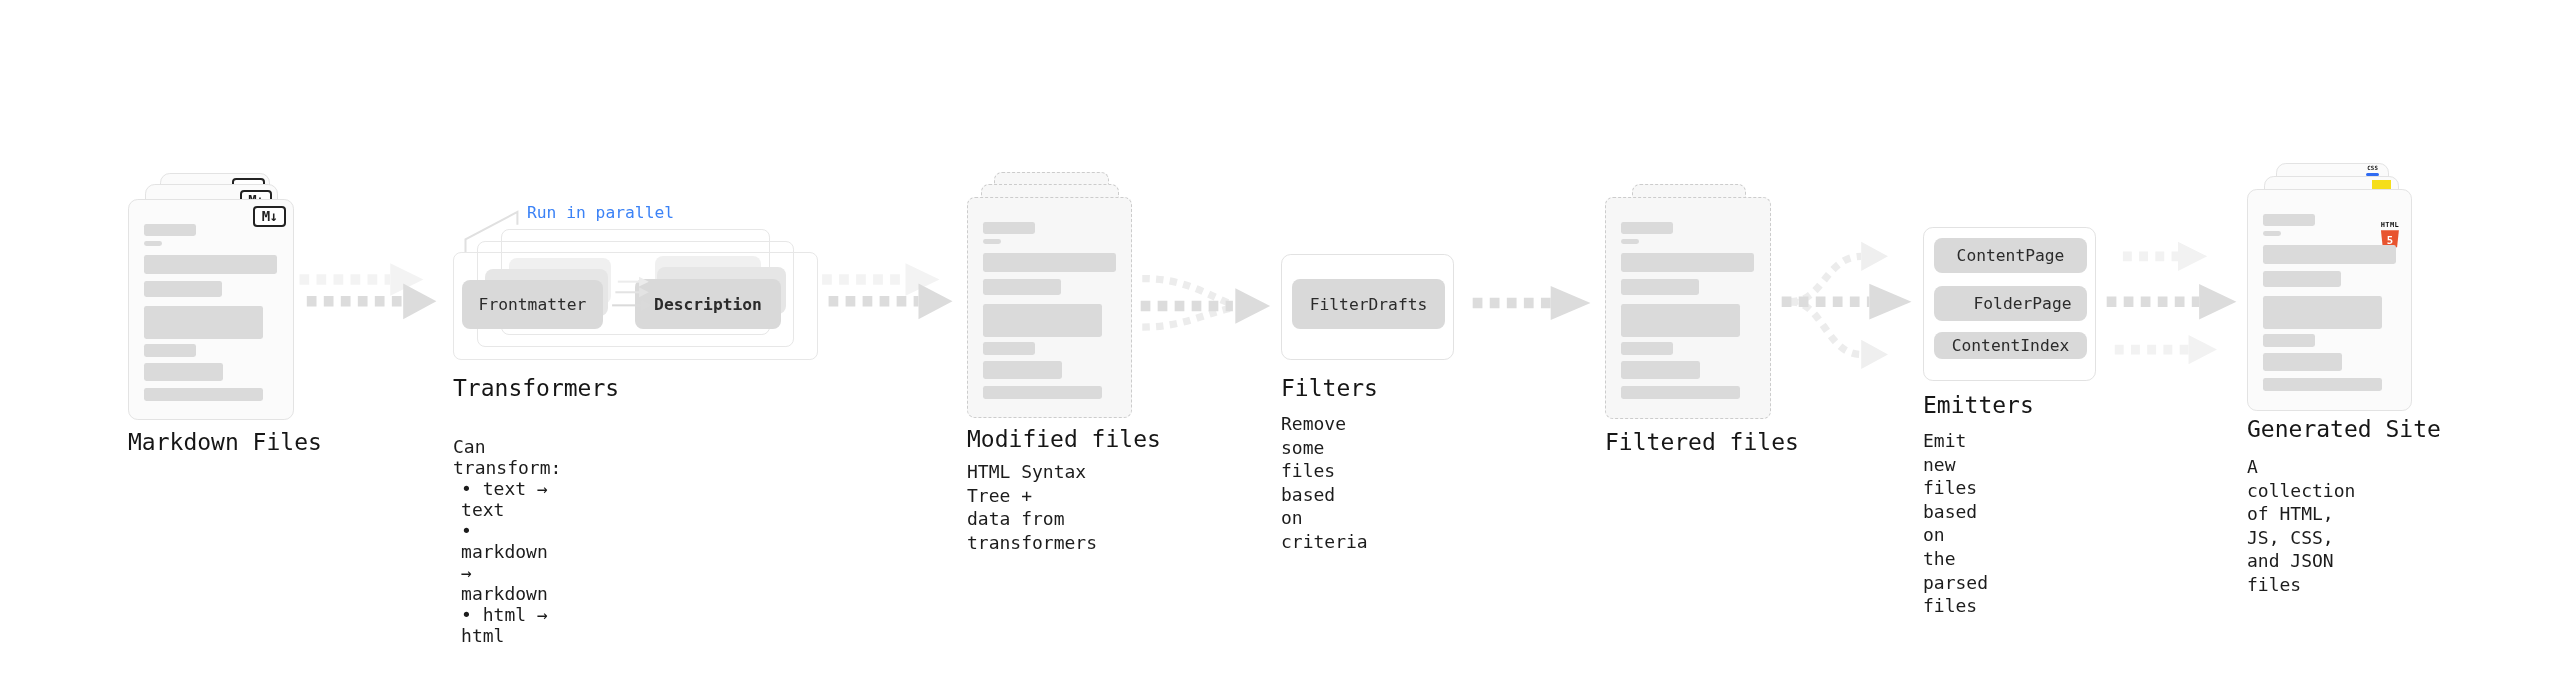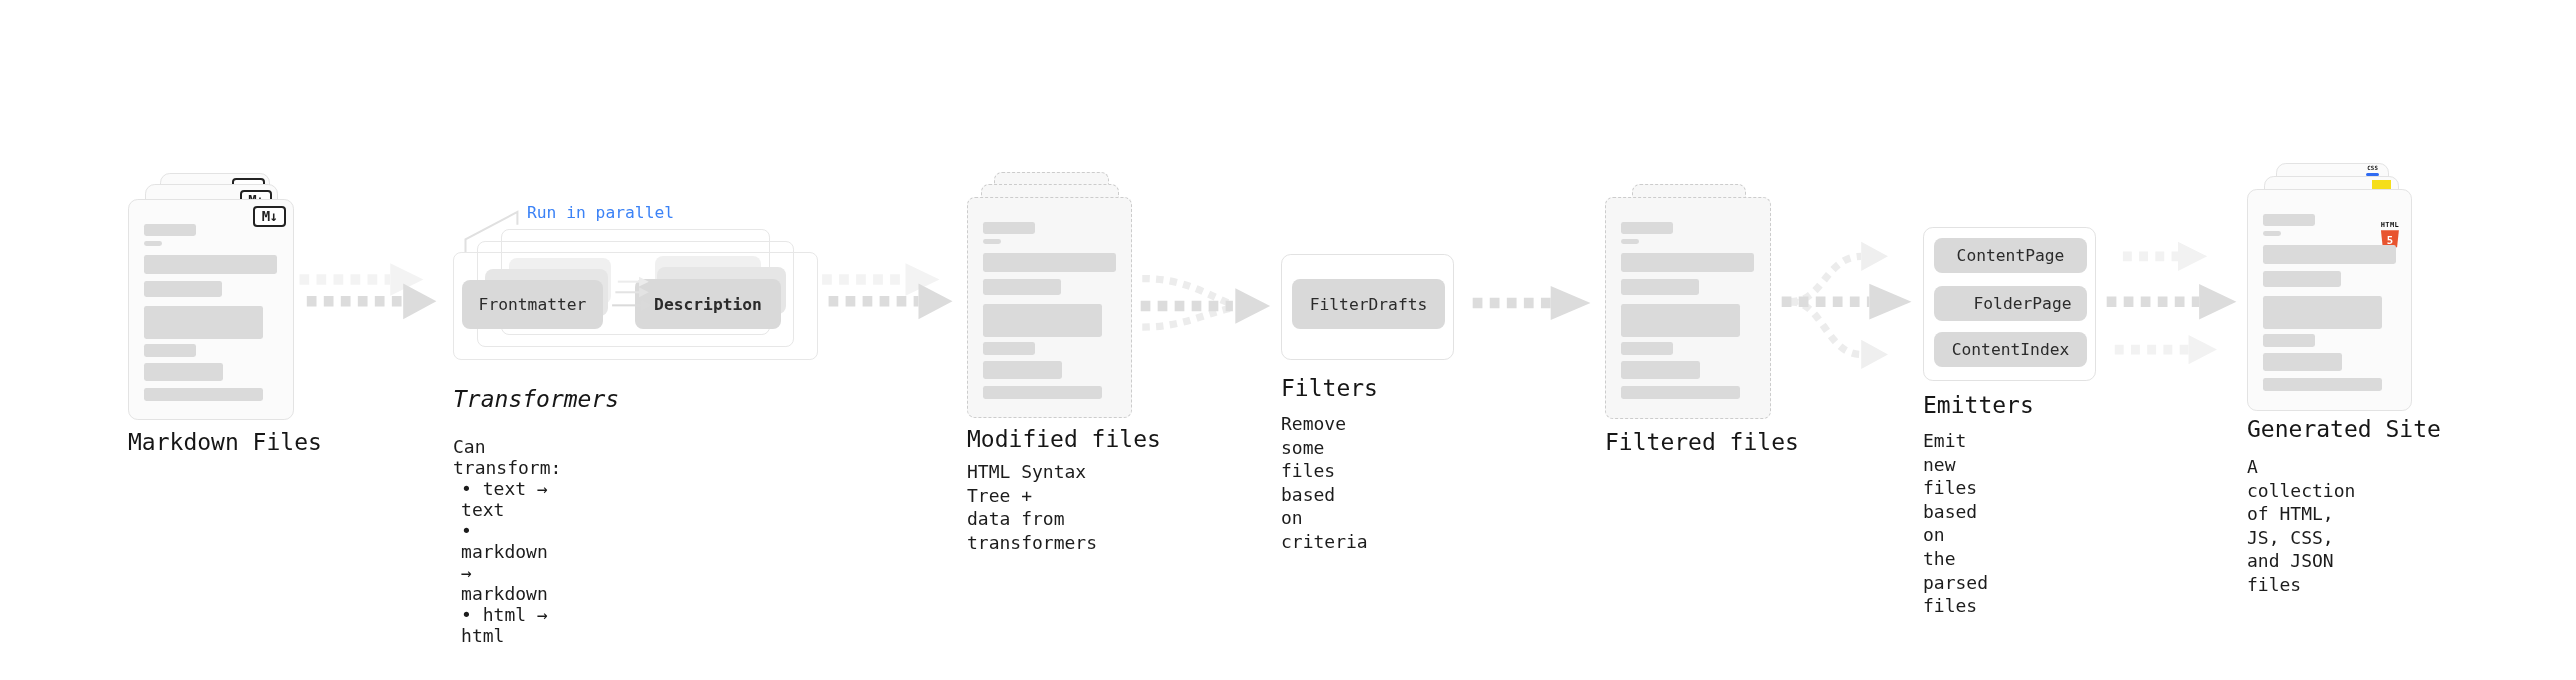--- a/index.html
+++ b/index.html
@@ -122,21 +122,21 @@
 
     <svg class="arrow" style="left:608px; top:271px;" width="49" height="45" viewBox="0 0 60 55">
       <line x1="12" y1="13" x2="38" y2="13" stroke="#ececec" stroke-width="2.5"></line>
       <polygon points="38,7 38,19 50,13" fill="#ececec"></polygon>
       <line x1="9" y1="26" x2="38" y2="26" stroke="#e3e3e3" stroke-width="2.5"></line>
       <polygon points="38,20 38,32 50,26" fill="#e3e3e3"></polygon>
       <line x1="5" y1="42" x2="40" y2="42" stroke="#dadada" stroke-width="2.5"></line>
       <polygon points="40,35 40,49 54,42" fill="#dadada"></polygon>
     </svg>
 
-    <div class="heading" style="left:453px; top:386px;font-style:italic;">Transformers</div>
+    <div class="heading" style="left:453px; top:375px;">Transformers</div>
     <div class="bullets-block" style="left:453px; top:436px;">
       <div>Can transform:</div>
       <ul>
         <li>text → text</li>
         <li>markdown → markdown</li>
         <li>html → html</li>
       </ul>
     </div>
   </div>
 
@@ -206,21 +206,21 @@
     <path d="M 18 76 C 58 76, 62 141, 105 141" fill="none" stroke="#ececec" stroke-width="9" stroke-dasharray="9 8"></path>
     <polygon points="105,123 105,159 138,141" fill="#efefef"></polygon>
     <line x1="7" y1="76" x2="115" y2="76" stroke="#dcdcdc" stroke-width="13" stroke-dasharray="12 9"></line>
     <polygon points="115,54 115,98 167,76" fill="#dcdcdc"></polygon>
   </svg>
 
   <div class="abs">
     <div class="panel" style="left:1923px; top:227px; width:173px; height:154px;"></div>
     <div class="gray-box" style="left:1934px; top:238px; width:153px; height:35px;">ContentPage</div>
     <div class="gray-box" style="left:1934px; top:286px; width:153px; height:35px;padding-left:24px;">FolderPage</div>
-    <div class="gray-box" style="left:1934px; top:332px; width:153px; height:35px;">ContentIndex</div>
+    <div class="gray-box" style="left:1934px; top:332px; width:153px; height:27px;">ContentIndex</div>
     <div class="heading" style="left:1923px; top:392px;">Emitters</div>
     <div class="caption" style="left:1923px; top:429px;">Emit new files based on
 the parsed files</div>
   </div>
 
   <svg class="arrow" style="left:2101px; top:236px;" width="150" height="138" viewBox="0 0 185 170">
     <line x1="27" y1="25" x2="95" y2="25" stroke="#f2f2f2" stroke-width="12" stroke-dasharray="11 9"></line>
     <polygon points="95,7 95,43 131,25" fill="#f2f2f2"></polygon>
     <line x1="7" y1="81" x2="121" y2="81" stroke="#dcdcdc" stroke-width="13" stroke-dasharray="12 9"></line>
     <polygon points="121,59 121,103 167,81" fill="#dcdcdc"></polygon>

